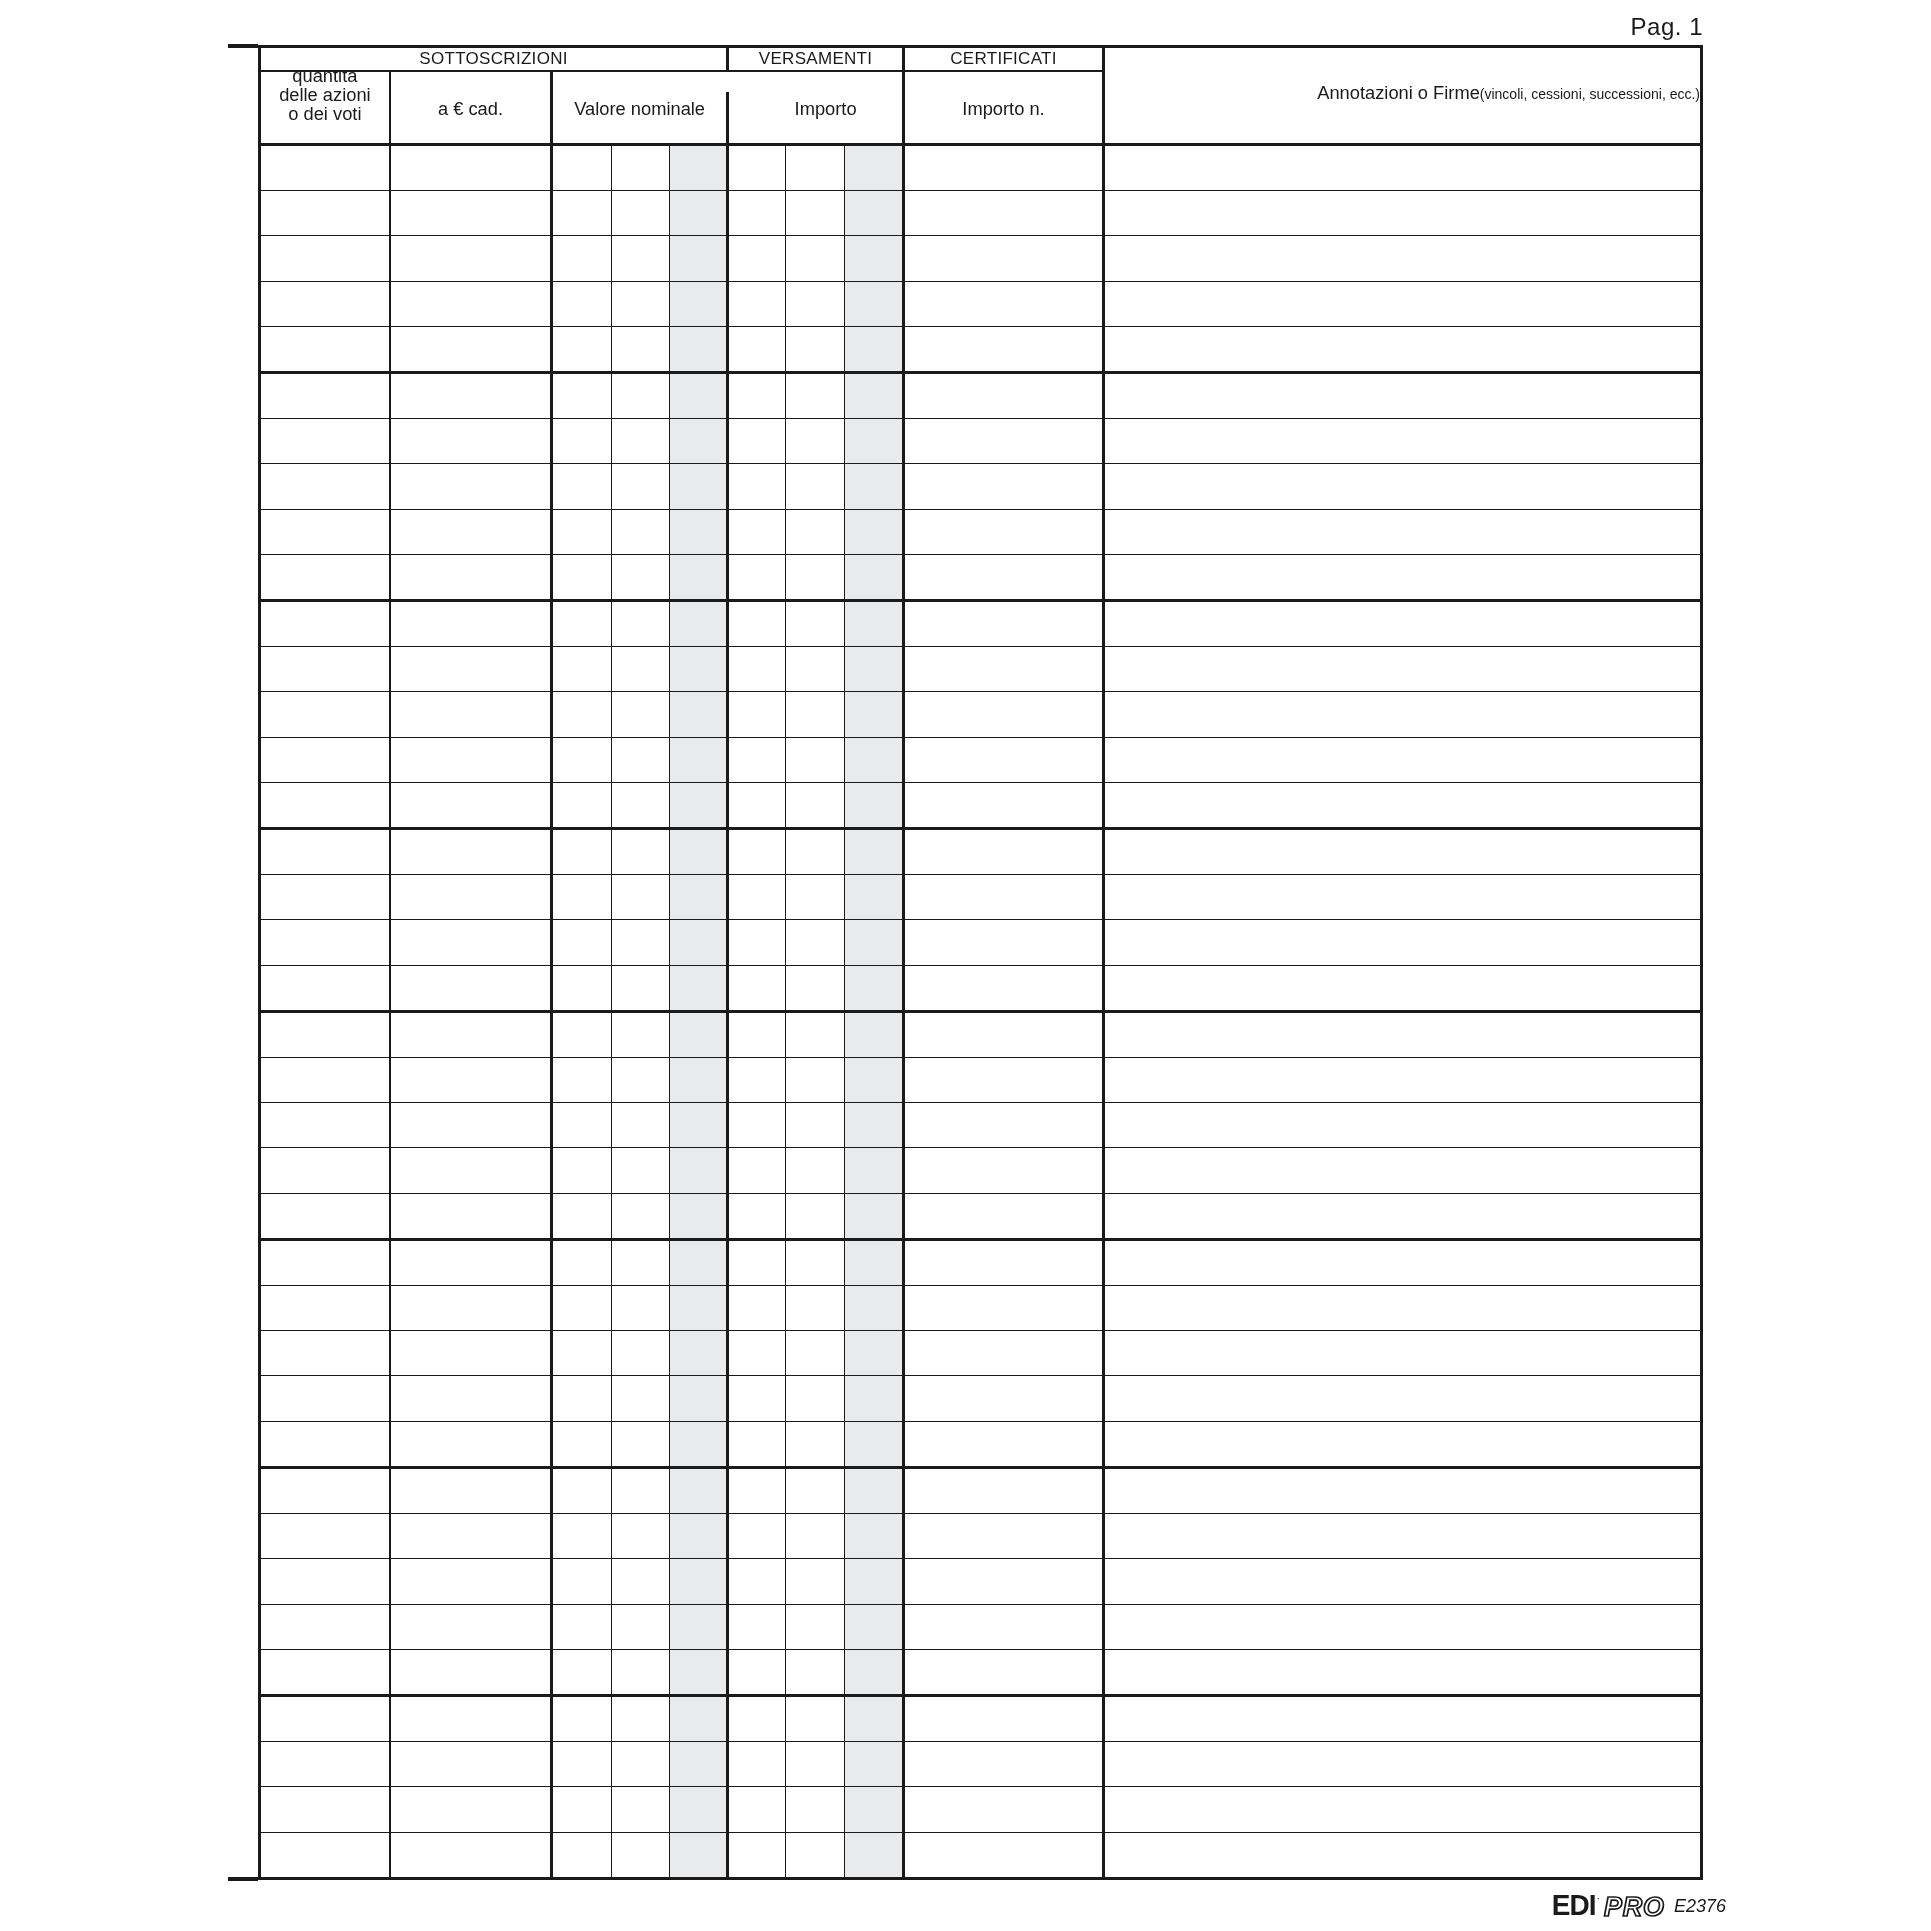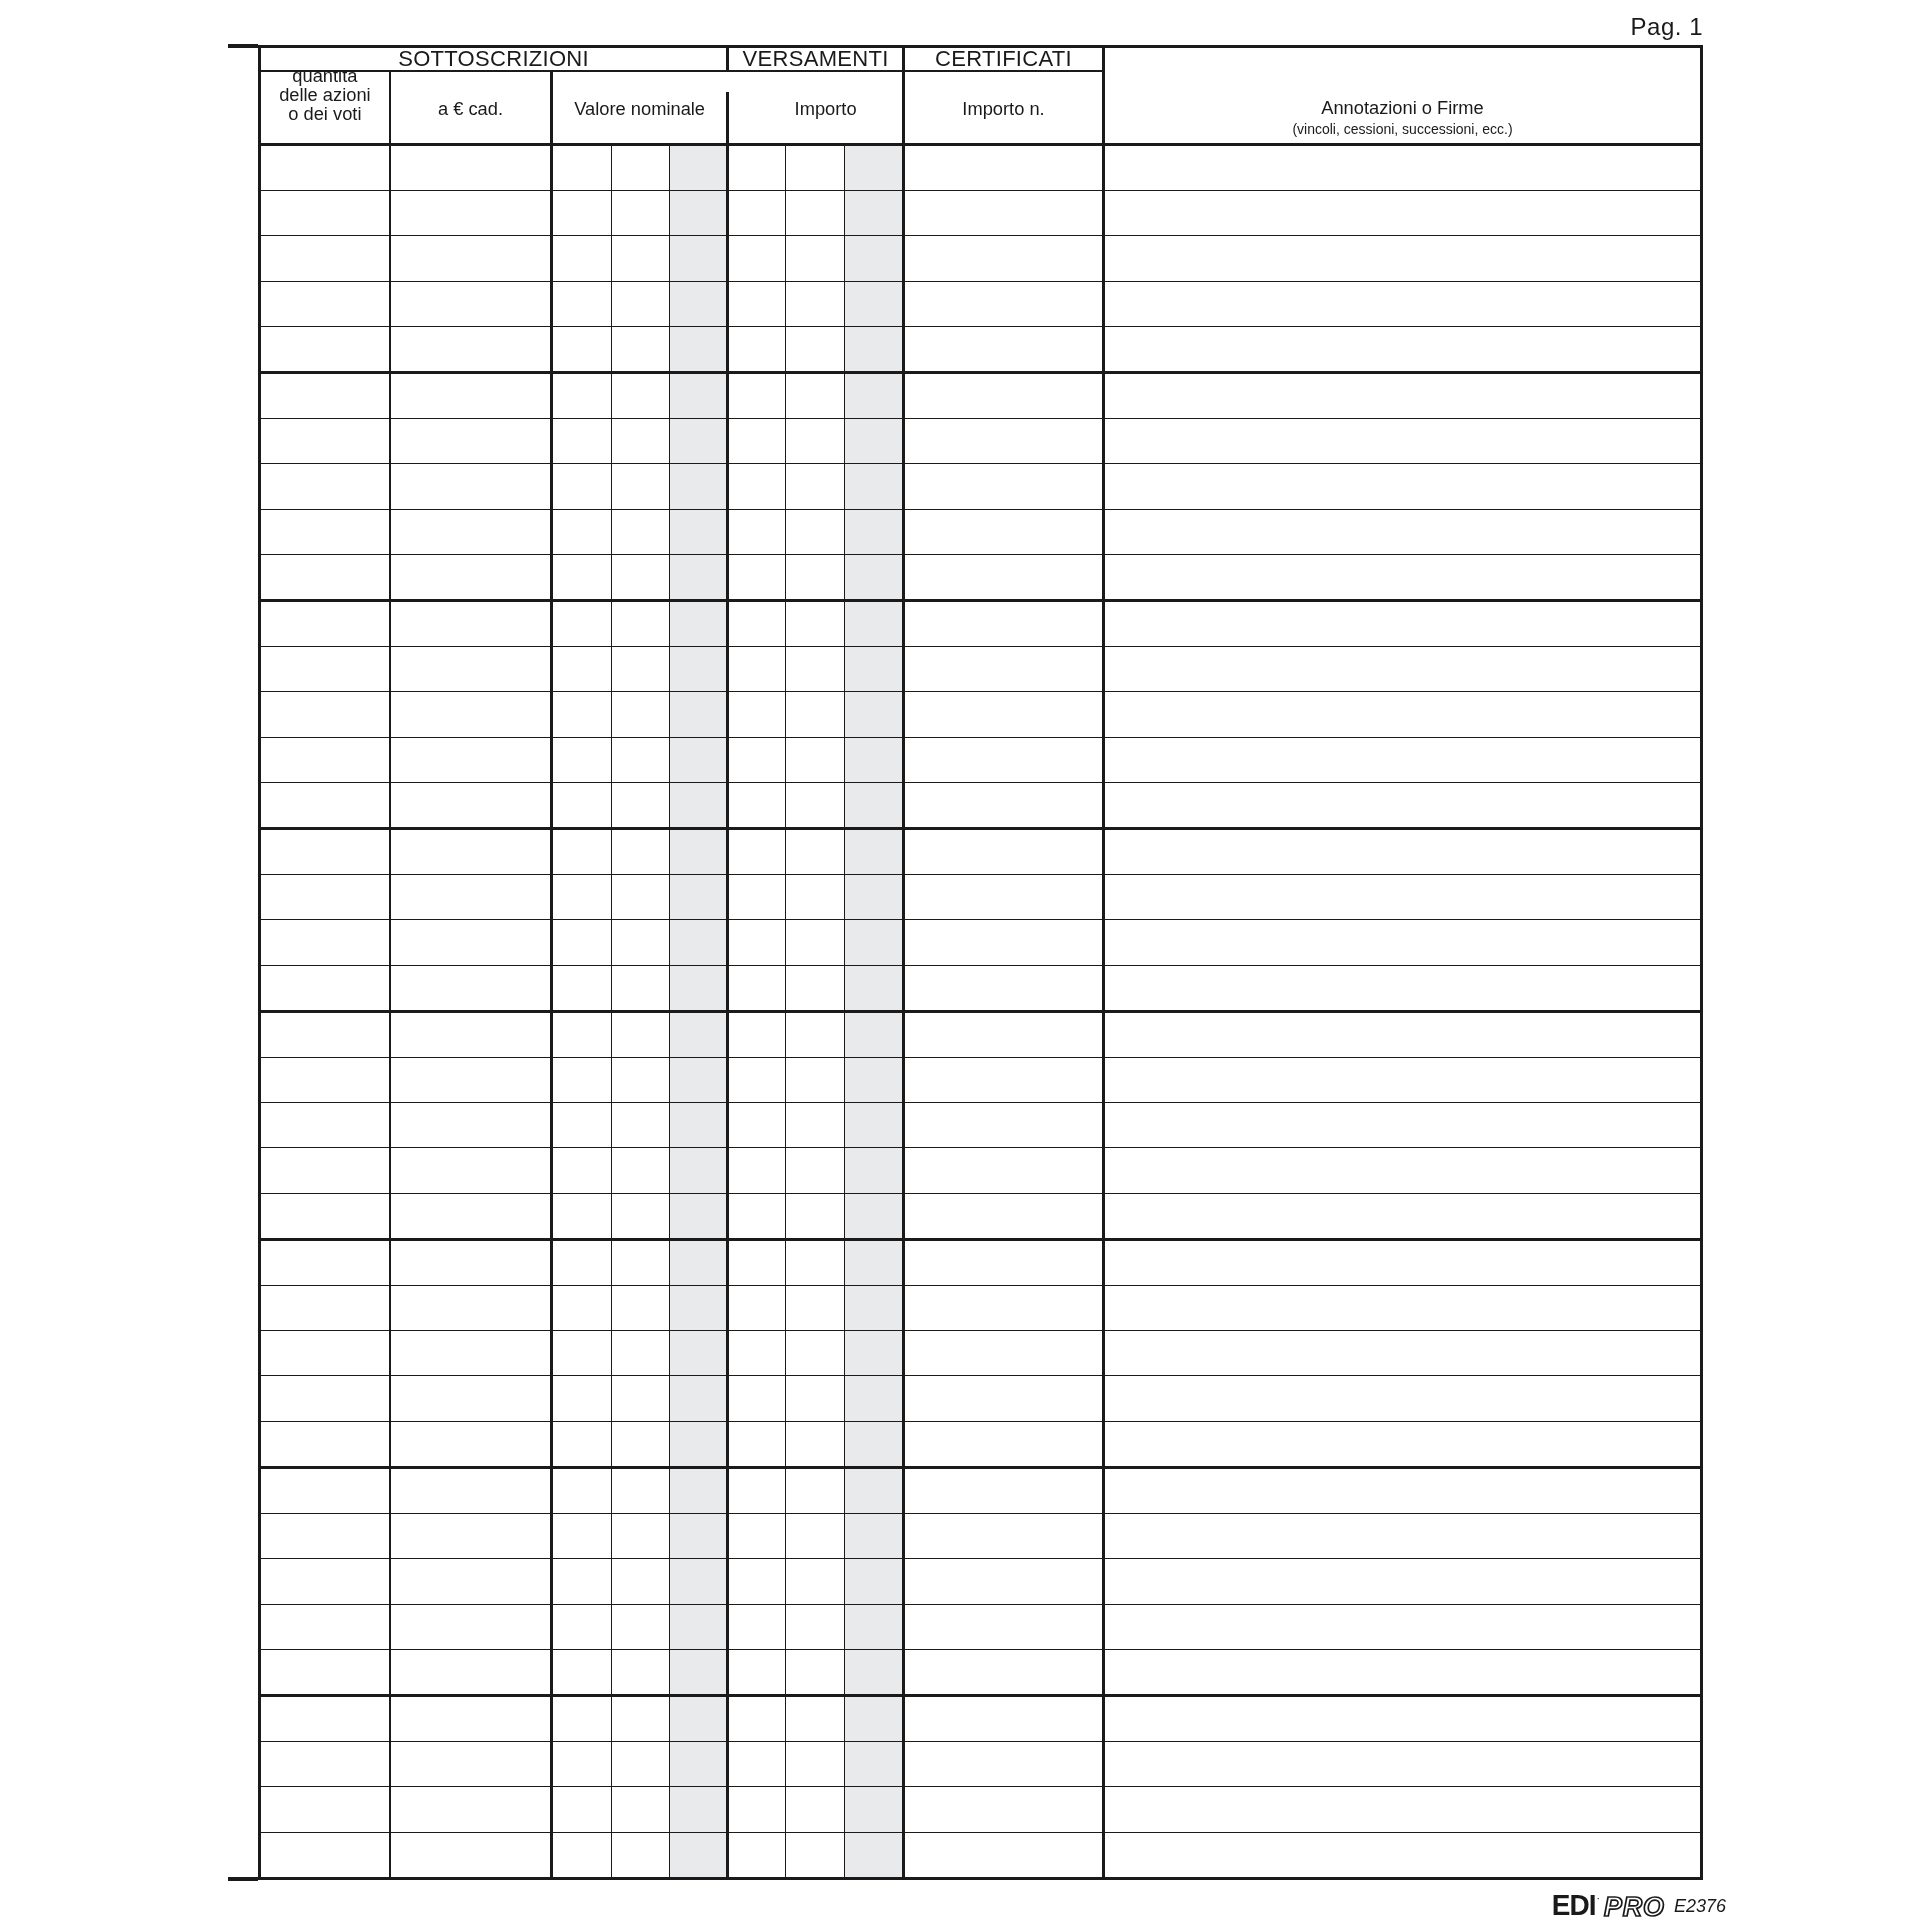--- a/index.html
+++ b/index.html
@@ -31,38 +31,38 @@
   .head{
     height:98px;flex:0 0 auto;
     display:grid;
     grid-template-columns:135fr 169fr 183fr 183fr 208fr 619fr;
     grid-template-rows:24px 1fr;
     border-bottom:3.9px solid var(--ink);
   }
   .head > div{overflow:hidden;}
   .band{
     display:flex;align-items:center;justify-content:center;
-    font-size:22px;letter-spacing:0.3px;
+    font-size:17px;letter-spacing:0.3px;
     border-bottom:2.9px solid var(--ink);
   }
   .band-sott{grid-column:1 / 4;grid-row:1;border-right:var(--thick) solid var(--ink);}
   .band-vers{grid-column:4;grid-row:1;border-right:var(--thick) solid var(--ink);}
   .band-cert{grid-column:5;grid-row:1;border-right:var(--thick) solid var(--ink);}
   .sub{
     display:flex;align-items:flex-end;justify-content:center;
     font-size:18.3px;padding-bottom:23px;text-align:center;
   }
   .sub-quant{grid-column:1;grid-row:2;border-right:2.9px solid var(--ink);line-height:19px;padding-bottom:20px;}
   .sub-prezzo{grid-column:2;grid-row:2;border-right:var(--thick) solid var(--ink);}
   .sub-vn{grid-column:3;grid-row:2;border-right:var(--thick) solid var(--ink);margin-top:20px;}
   .sub-imp{grid-column:4;grid-row:2;border-right:var(--thick) solid var(--ink);margin-left:20px;}
   .sub-tit{grid-column:5;grid-row:2;border-right:var(--thick) solid var(--ink);}
   .head-annot{
     grid-column:6;grid-row:1 / 3;
-    display:flex;flex-direction:column;align-items:center;justify-content:flex-end;
+    display:flex;align-items:center;justify-content:flex-end;
     padding-bottom:5.8px;text-align:center;
   }
   .head-annot .main{font-size:18.3px;}
   .head-annot .small{font-size:14px;margin-top:1.9px;}
 
   
   .body{flex:1 1 auto;display:flex;flex-direction:column;}
   .brow{
     flex:1 1 0;
     display:grid;

